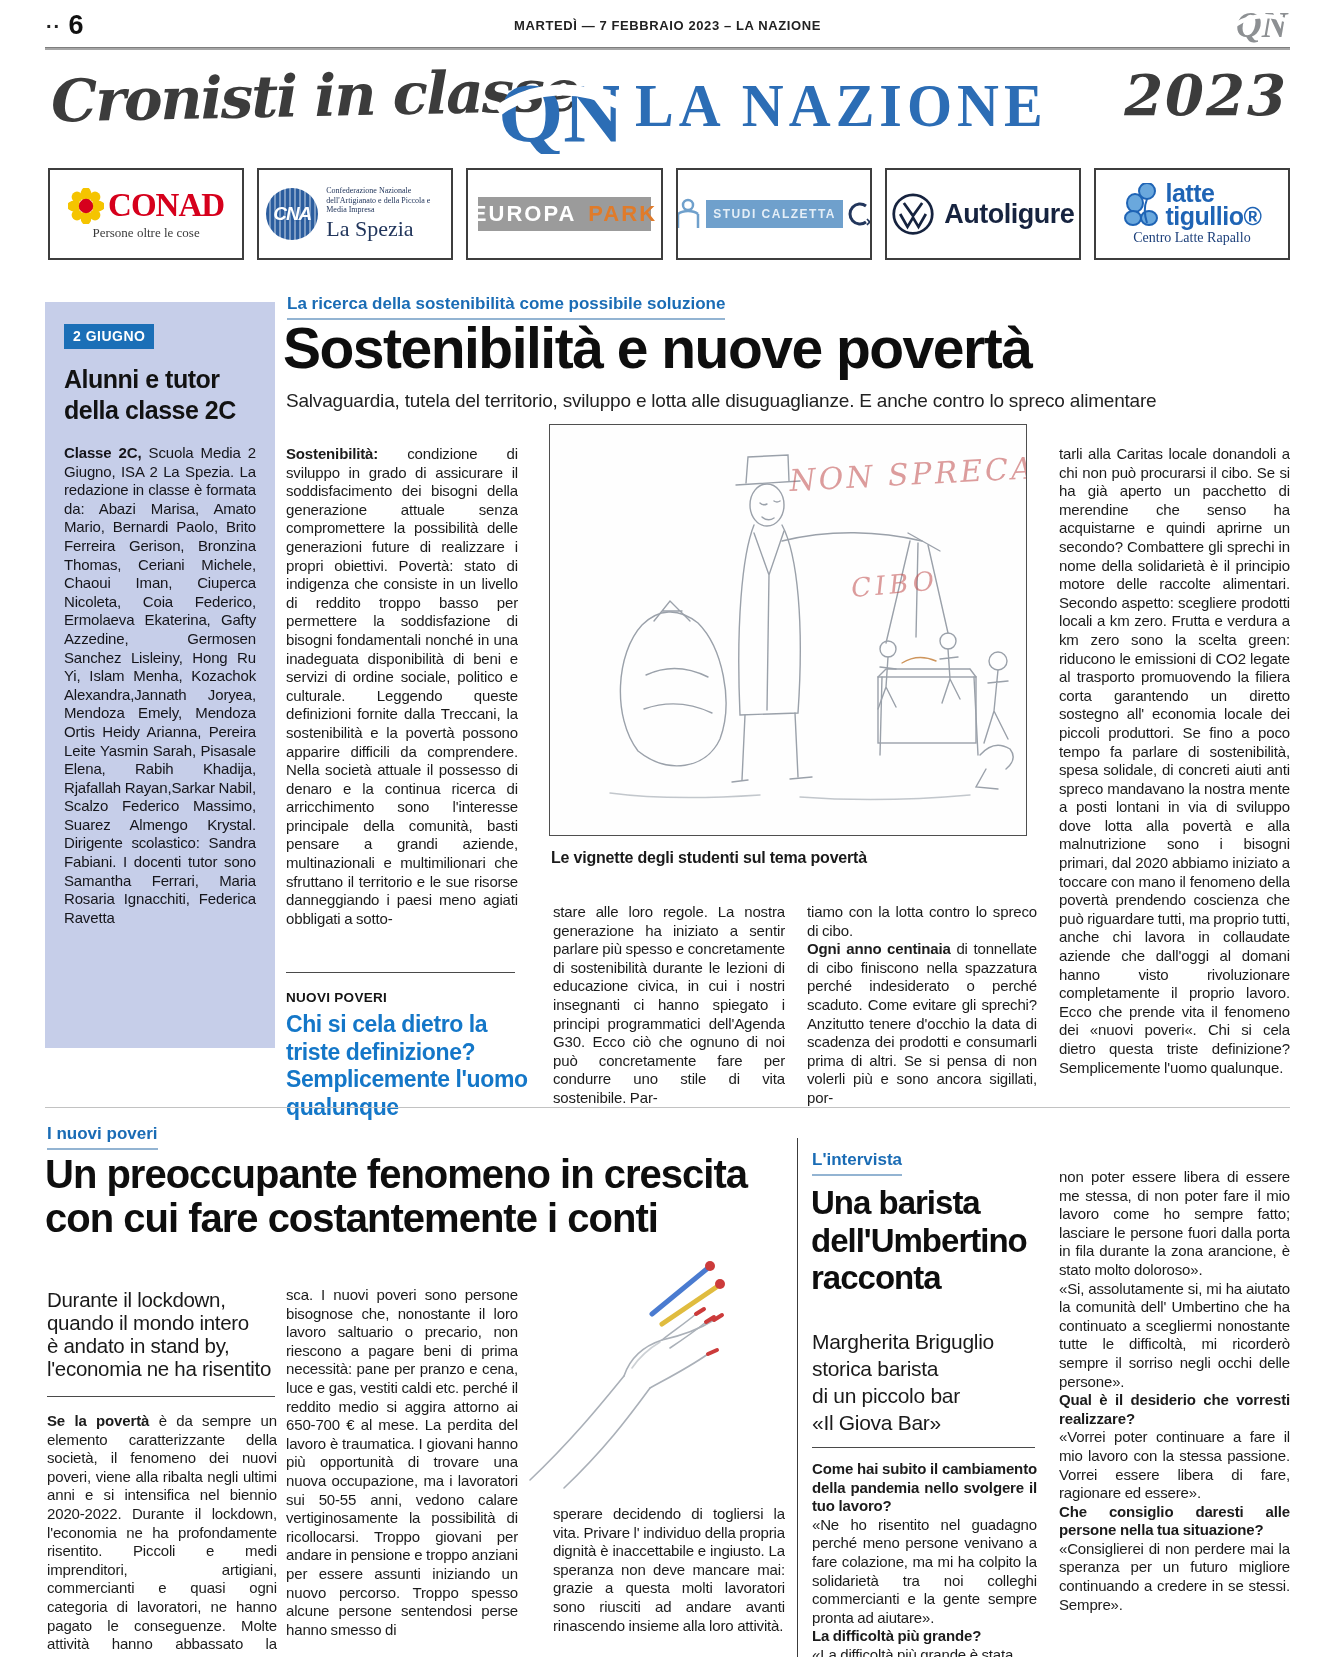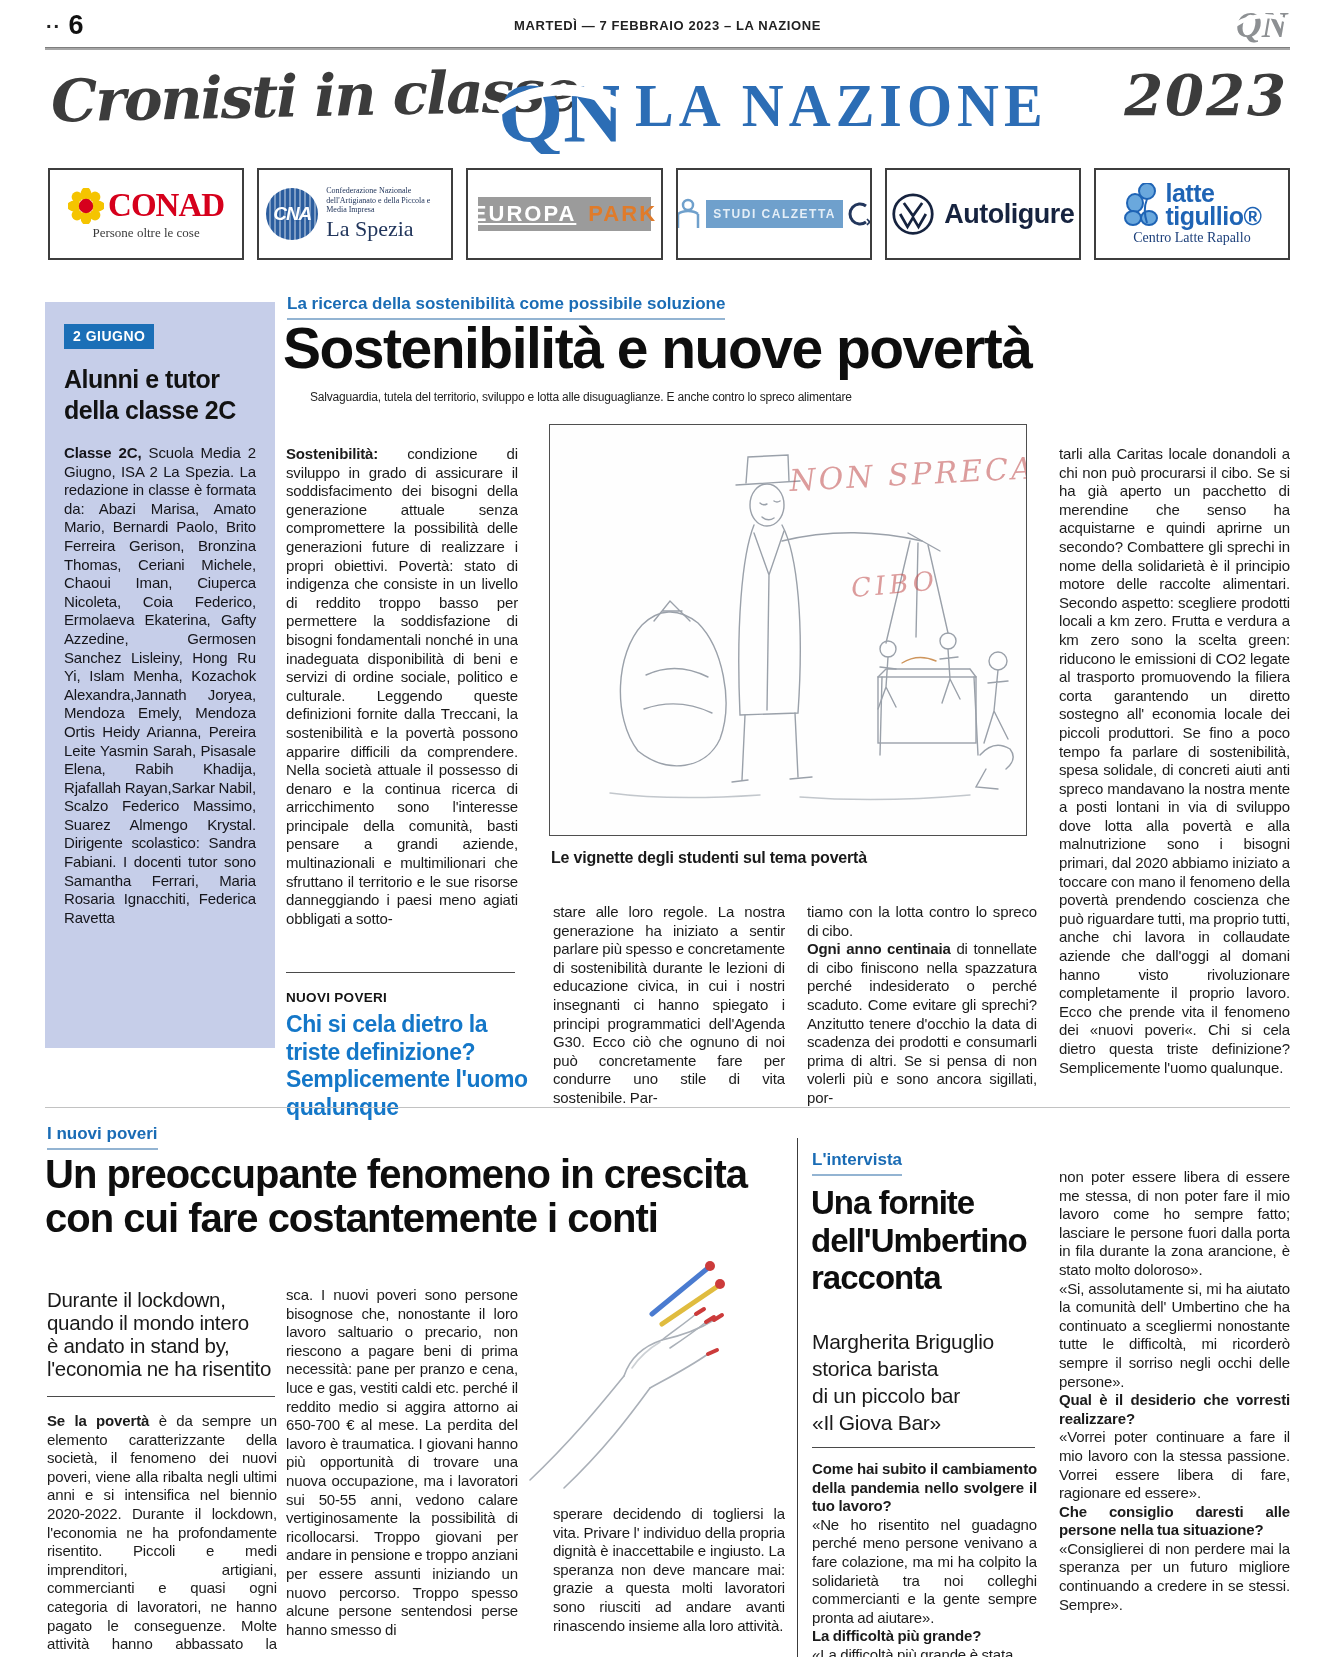--- a/index.html
+++ b/index.html
@@ -28,21 +28,21 @@
   .conad-row { display:flex; align-items:center; gap:4px; }
   .conad-word { font-size:33px; font-weight:bold; letter-spacing:-1px; color:#d6001c; font-family:"Liberation Serif",serif; }
   .conad-tag { font-size:13px; color:#3a3a3a; font-family:"Liberation Serif",serif; margin-top:1px; }
   .cna-in { display:flex; align-items:center; gap:8px; }
   .cna-circle { width:52px; height:52px; border-radius:50%; background:repeating-linear-gradient(90deg,#2b5d9e 0 3px,#7d9cc4 3px 5px); display:flex; align-items:center; justify-content:center; }
   .cna-abbr { color:#fff; font-weight:bold; font-style:italic; font-size:19px; letter-spacing:-1px; text-shadow:0 0 2px #2b5d9e; }
   .cna-right { width:118px; }
   .cna-org { font-size:8px; line-height:1.2; color:#22365c; font-family:"Liberation Serif",serif; }
   .cna-city { font-size:22px; color:#22365c; font-family:"Liberation Serif",serif; margin-top:1px; }
   .ep-bar { width:94%; height:34px; background:#9b9b9b; display:flex; align-items:center; justify-content:center; gap:12px; }
-  .ep-w1 { color:#fff; font-weight:bold; font-size:22px; letter-spacing:2px;text-decoration:underline; }
+  .ep-w1 { color:#fff; font-weight:bold; font-size:22px; letter-spacing:2px; }
   .ep-w2 { color:#e07b2a; font-weight:bold; font-size:22px; letter-spacing:2px; }
   .sc-in { display:flex; align-items:center; gap:5px; }
   .sc-bar { background:#6fa0cc; height:28px; display:flex; align-items:center; padding:0 7px; }
   .sc-name { color:#e4eef7; font-size:12px; font-weight:bold; letter-spacing:1.5px; white-space:nowrap; }
   .al-in { display:flex; align-items:center; gap:9px;justify-content:space-between; }
   .al-name { font-size:27px; font-weight:bold; color:#16233f; letter-spacing:-0.5px; }
   .tg-in { display:flex; flex-direction:column; align-items:center; }
   .tg-row { display:flex; align-items:center; gap:3px; }
   .tg-words { display:flex; flex-direction:column; line-height:.92; }
   .tg-w { font-size:25px; font-weight:bold; color:#1f64b5; letter-spacing:-0.5px; }
@@ -51,21 +51,21 @@
   
   .sidebar { position:absolute; left:45px; top:302px; width:230px; height:746px; background:#c6cee9; padding:22px 19px; overflow:hidden; }
   .side-label { display:inline-block; background:#1b6fb7; color:#fff; font-weight:bold; font-size:14px; letter-spacing:.5px; padding:4px 9px 5px; }
   .side-title { margin-top:15px; font-size:25px; font-weight:bold; line-height:1.22; letter-spacing:-0.5px; white-space:pre-line; color:#121212; }
   .side-body { margin-top:19px; font-size:16.5px; line-height:1.3; color:#15151a; }
 
   
   .kicker { position:absolute; font-size:17px; font-weight:bold; color:#1a6cb5; padding-bottom:4px; border-bottom:2px solid #93b4d2; }
   .k-main { left:287px; top:294px; }
   .headline-main { position:absolute; left:283px; top:315px; width:1010px; font-size:57px; font-weight:bold; letter-spacing:-1.5px; color:#0e0e0e; }
-  .subhead-main { position:absolute; left:286px; top:390px; width:1005px; font-size:12px; letter-spacing:-0.2px; color:#222;margin-left:24px; }
+  .subhead-main { position:absolute; left:286px; top:390px; width:1005px; font-size:19px; letter-spacing:-0.2px; color:#222; }
 
   .bt { font-size:15px; line-height:18.6px; text-align:justify; letter-spacing:-0.15px; word-spacing:-0.4px; hyphens:auto; }
   .col-a1 { position:absolute; left:286px; top:445px; width:232px; height:505px; overflow:hidden; }
   .rule-a1 { position:absolute; left:286px; top:972px; width:229px; height:1px; background:#4a4a4a; }
   .quote-label { position:absolute; left:286px; top:990px; font-size:13.5px; font-weight:bold; letter-spacing:.3px; color:#141414; }
   .quote { position:absolute; left:286px; top:1011px; width:250px; font-size:23px; font-weight:bold; color:#1477c8; line-height:1.2; letter-spacing:-0.4px; }
 
   .vignette { position:absolute; left:549px; top:424px; width:478px; height:412px; border:1px solid #4f4f4f; background:#fefefe; }
   .caption { position:absolute; left:551px; top:849px; width:470px; font-size:16px; font-weight:bold; letter-spacing:-0.2px; color:#1a1a1a; }
   .col-a2 { position:absolute; left:553px; top:903px; width:232px; height:204px; overflow:hidden; }
@@ -304,21 +304,21 @@
         <circle cx="198" cy="38" r="5" fill="#cc3b3b"></circle>
         <path d="M202,92 l8,-5 M196,126 l9,-4 M184,86 l8,-5 M194,94 l8,-5" stroke="#cc3b3b" stroke-width="4"></path>
       </g>
     </svg>
   </div>
   <div class="col-b3 bt">sperare decidendo di togliersi la vita. Privare l' individuo della propria dignità è inaccettabile e ingiusto. La speranza non deve mancare mai: grazie a questa molti lavoratori sono riusciti ad andare avanti rinascendo insieme alla loro attività.</div>
 
   <div class="v-rule"></div>
 
   <div class="kicker k-iv">L'intervista</div>
-  <div class="headline-iv">Una fornite
+  <div class="headline-iv">Una barista
 dell'Umbertino
 racconta</div>
   <div class="iv-standfirst">Margherita Briguglio
 storica barista
 di un piccolo bar
 «Il Giova Bar»</div>
   <div class="rule-iv"></div>
 
   <div class="col-iv1 bt">
     <div class="q">Come hai subito il cambiamento della pandemia nello svolgere il tuo lavoro?</div>

